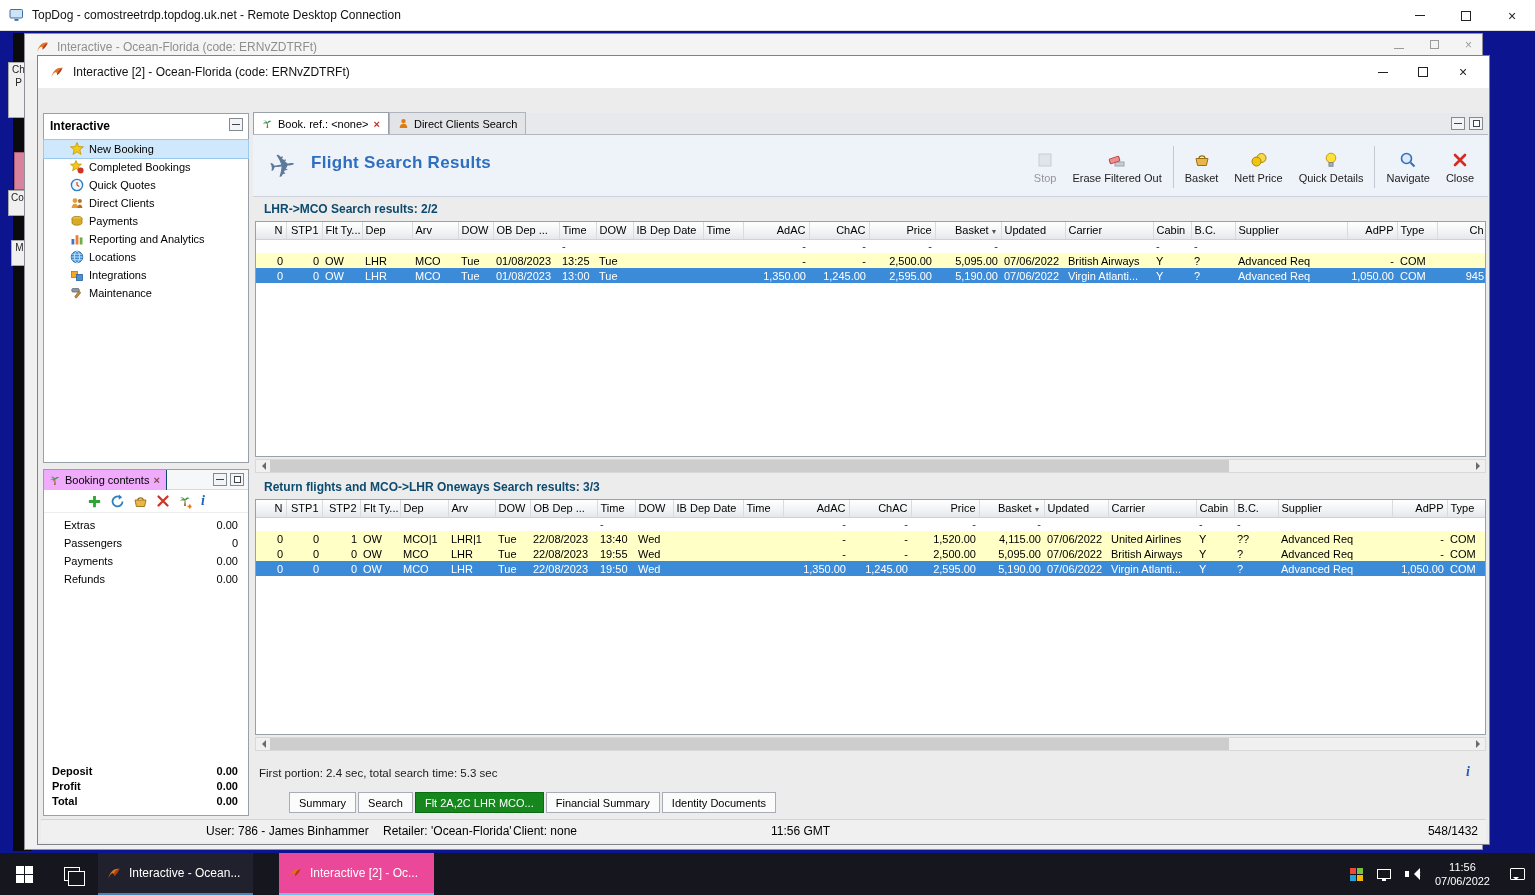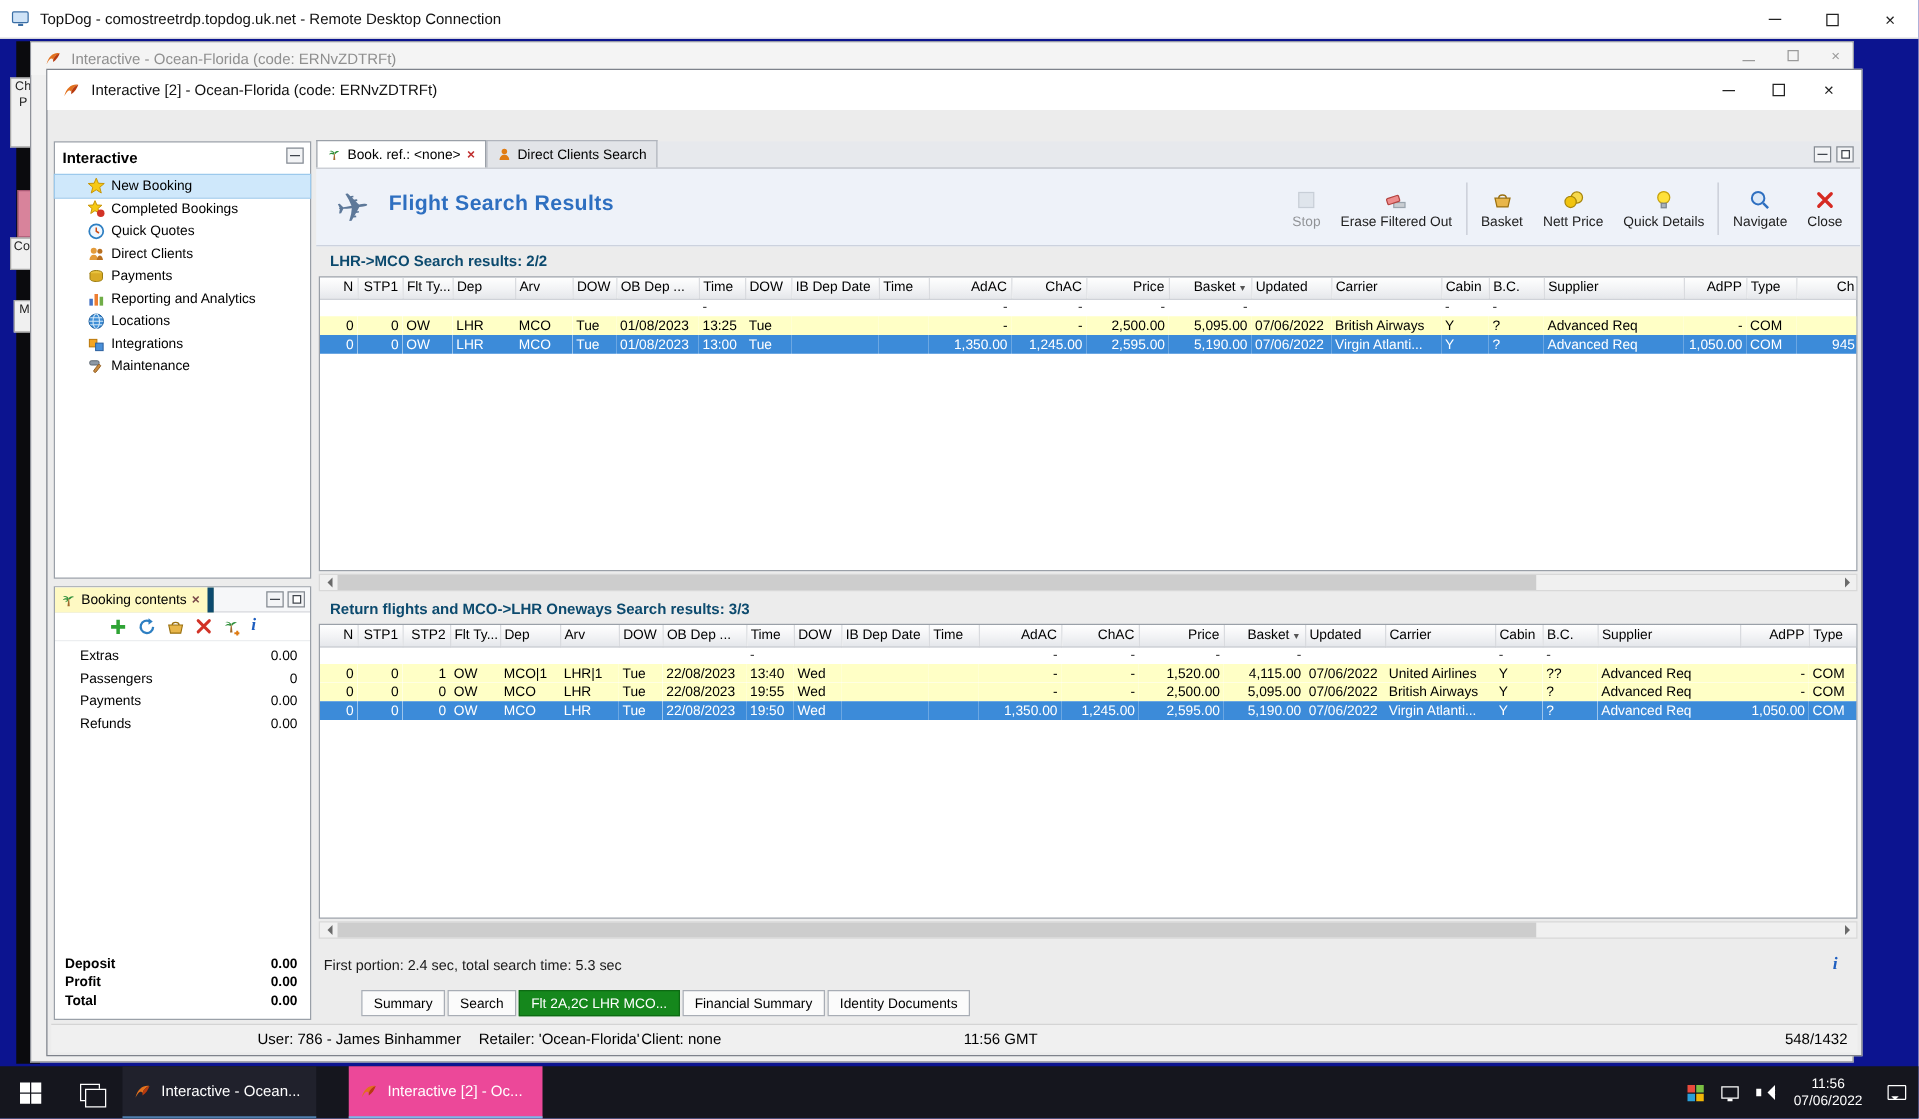--- a/index.html
+++ b/index.html
@@ -47,21 +47,21 @@
   .mini-btn { position:absolute; right:5px; top:4px; width:14px; height:13px; border:1px solid #848a92; background:#f3f4f6; display:flex; align-items:center; justify-content:center; }
   .mini-btn .bar { width:8px; height:1px; background:#40454d; }
   .tree { margin-top:2px; }
   .tree-item { height:18px; display:flex; align-items:center; padding-left:26px; gap:5px; font-size:11px; white-space:nowrap; }
   .tree-item.selected { background:#cfe8fb; outline:1px solid #9cc9ec; }
   .ticon { width:14px; height:14px; display:inline-flex; }
 
   
   .booking { left:5px; top:413px; width:206px; height:347px; }
   .bk-head { height:20px; display:flex; align-items:center; border-bottom:1px solid #d7d9dd; background:#f6f7f9; }
-  .bk-tab { display:flex; align-items:center; gap:4px; background:#fef9c3; border-right:5px solid #0c4a6e; height:20px; padding:0 6px 0 5px; font-size:11px; }
+  .bk-tab { display:flex; align-items:center; gap:4px; background:#f0abfc; border-right:1px solid #0c4a6e; height:20px; padding:0 6px 0 5px; font-size:11px; }
   .bk-x { color:#7a4b4b; font-size:11px; font-weight:bold; }
   .bk-dock { position:absolute; right:4px; top:3px; display:flex; gap:3px; }
   .pane-btn { width:14px; height:13px; border:1px solid #848a92; background:#f3f4f6; display:flex; align-items:center; justify-content:center; font-size:8px; color:#40454d; }
   .pane-btn .bar { width:8px; height:1px; background:#40454d; }
   .grest { width:7px; height:7px; border:1px solid #40454d; position:relative; background:#fff; }
   .bk-toolbar { height:23px; display:flex; align-items:center; justify-content:center; gap:8px; border-bottom:1px solid #eceef0; }
   .bk-rows { padding-top:3px; }
   .bk-row { height:18px; display:flex; align-items:center; padding:0 10px 0 20px; font-size:11px; }
   .bk-row .v { margin-left:auto; }
   .bk-summary { position:absolute; left:0; right:0; bottom:5px; }

